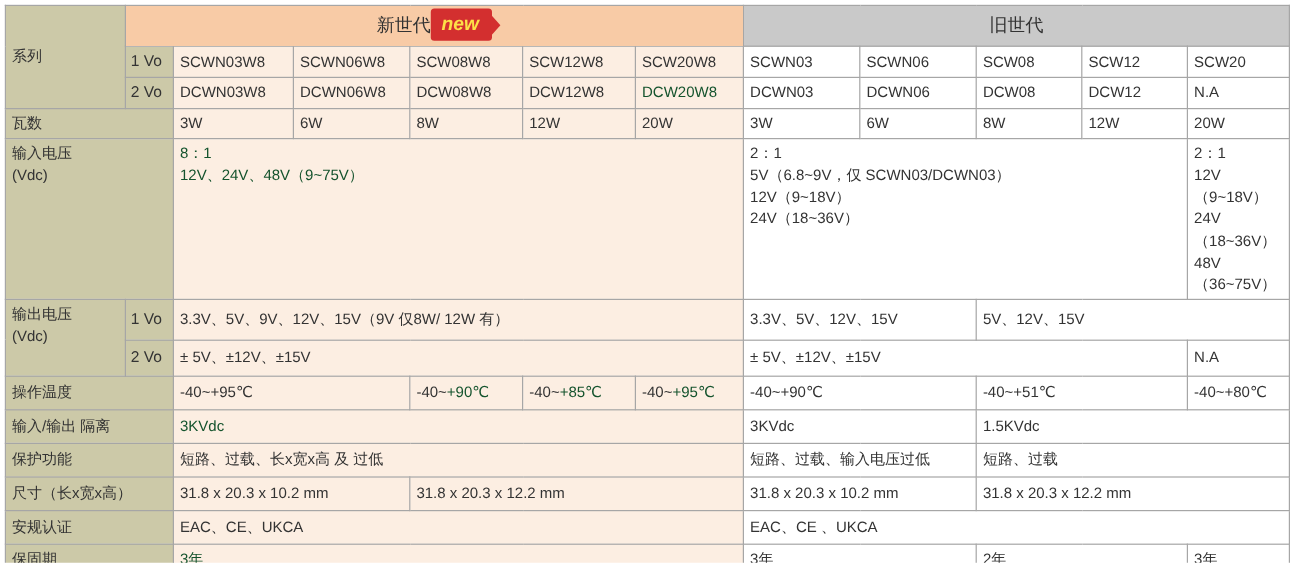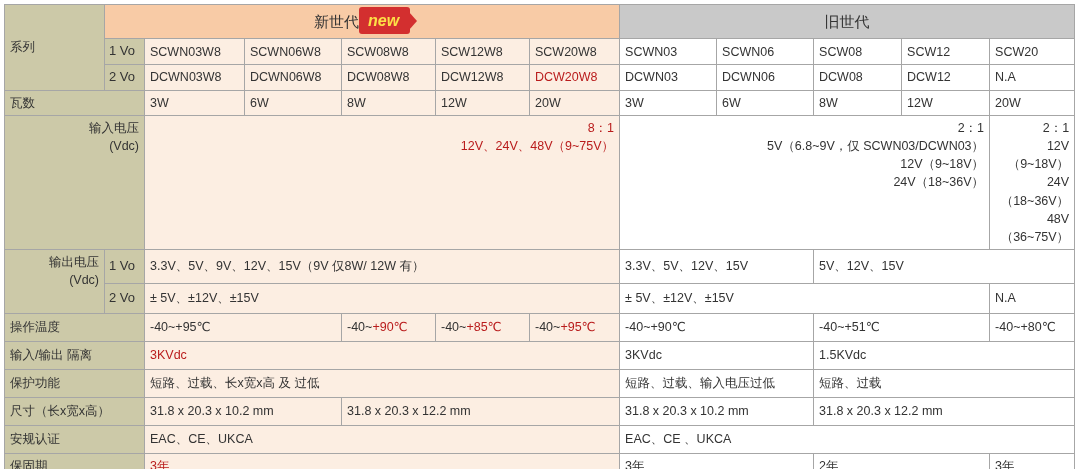--- a/index.html
+++ b/index.html
@@ -7,22 +7,22 @@
   .wrap{width:1084px;height:469px;position:relative;overflow:hidden;}
   table{border-collapse:collapse;width:1070px;margin:4px 0 0 4px;table-layout:fixed;}
   td,th{border:1px solid #a6a6a6;padding:3px 5px;vertical-align:middle;font-weight:normal;text-align:left;font-size:12.5px;line-height:1.45;}
   .hdr-series{background:#ccc9a8;font-weight:normal;}
   .hdr-new{background:#f8cba6;text-align:center;font-size:15px;position:relative;}
   .hdr-old{background:#c9c9c9;text-align:center;font-size:15px;}
   .vo-cell{background:#ccc9a8;text-align:left;white-space:nowrap;font-size:13px;padding-left:4px;}
   .rowlabel{background:#ccc9a8;}
   .new-cell{background:#fceee2;}
   .old-cell{background:#ffffff;}
-  .blue{color:#b91c1c;}
-  .top{vertical-align:top;text-align:right;}
+  .blue{color:#14532d;}
+  .top{vertical-align:top;}
   .nowrap{white-space:nowrap;}
   .newbadge{display:inline-block;position:relative;margin-left:0;top:-1px;
     background:#d32f2f;color:#fde047;font-size:16px;font-style:italic;font-weight:bold;
     padding:2px 11px 2px 9px;border-radius:3px;}
   .newbadge:after{content:"";position:absolute;right:-7px;top:50%;transform:translateY(-50%);
     width:0;height:0;border-top:9px solid transparent;border-bottom:9px solid transparent;border-left:8px solid #d32f2f;}
 </style>
 </head>
 <body>
 

